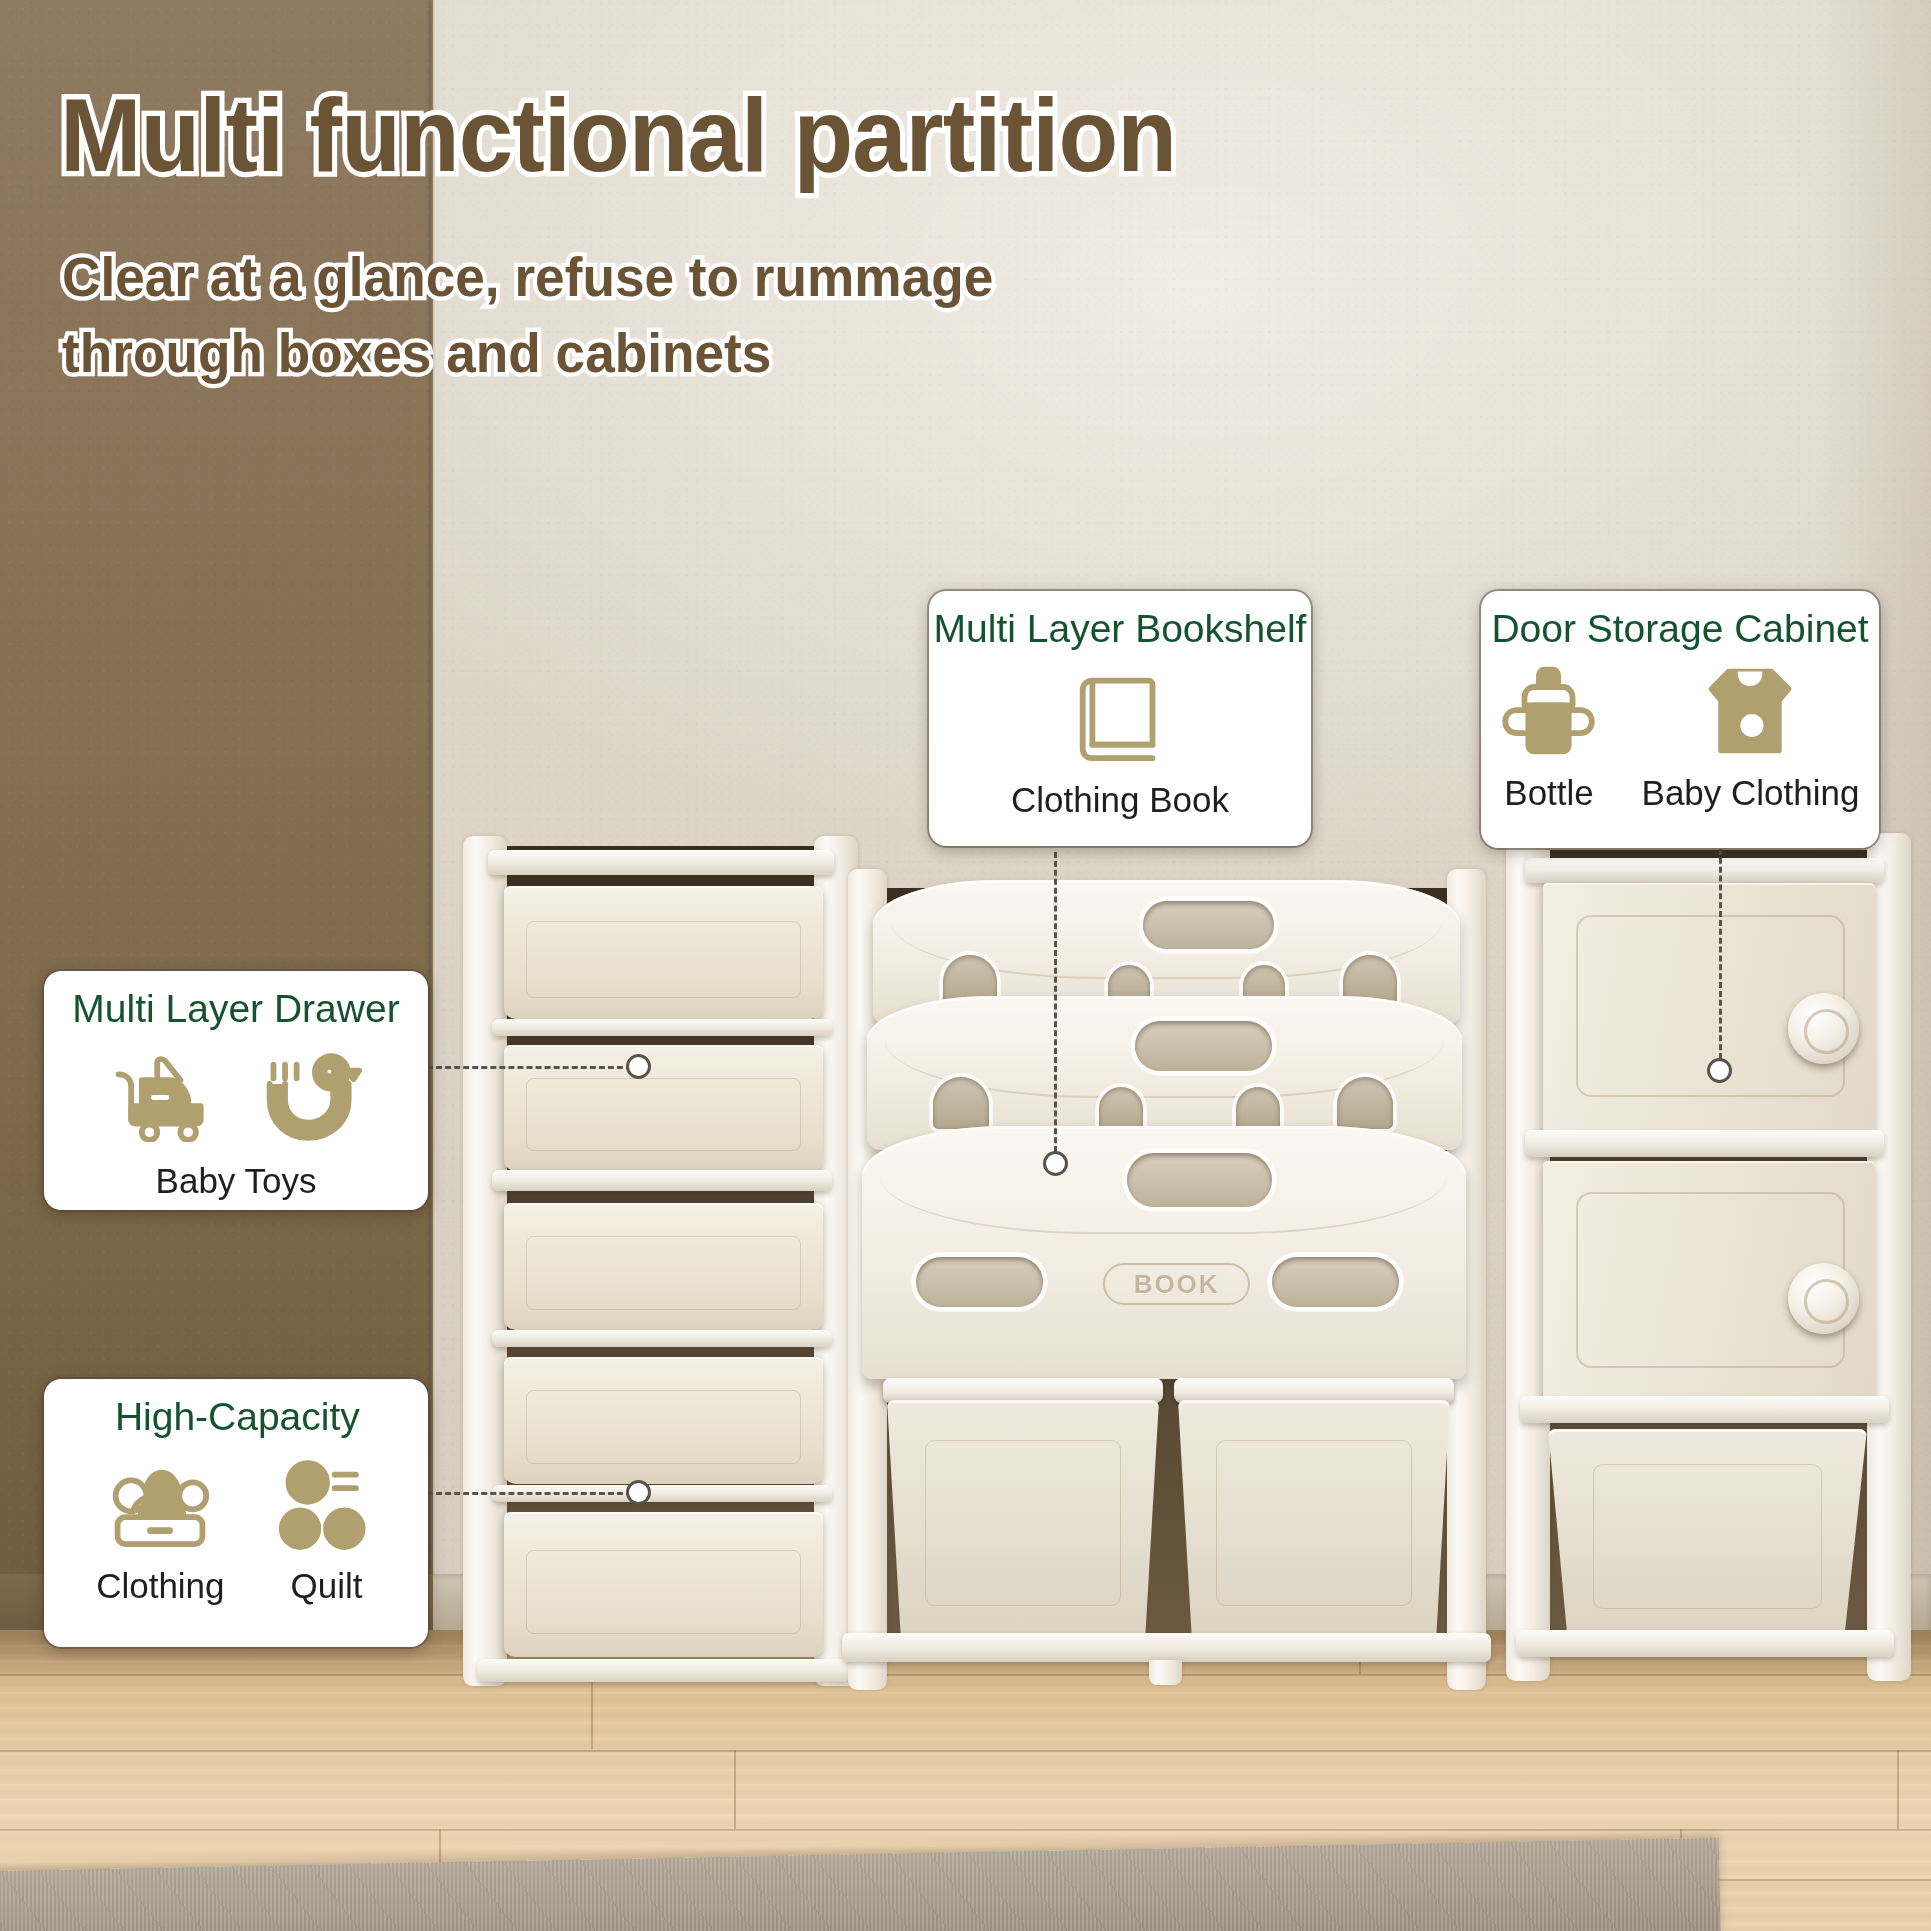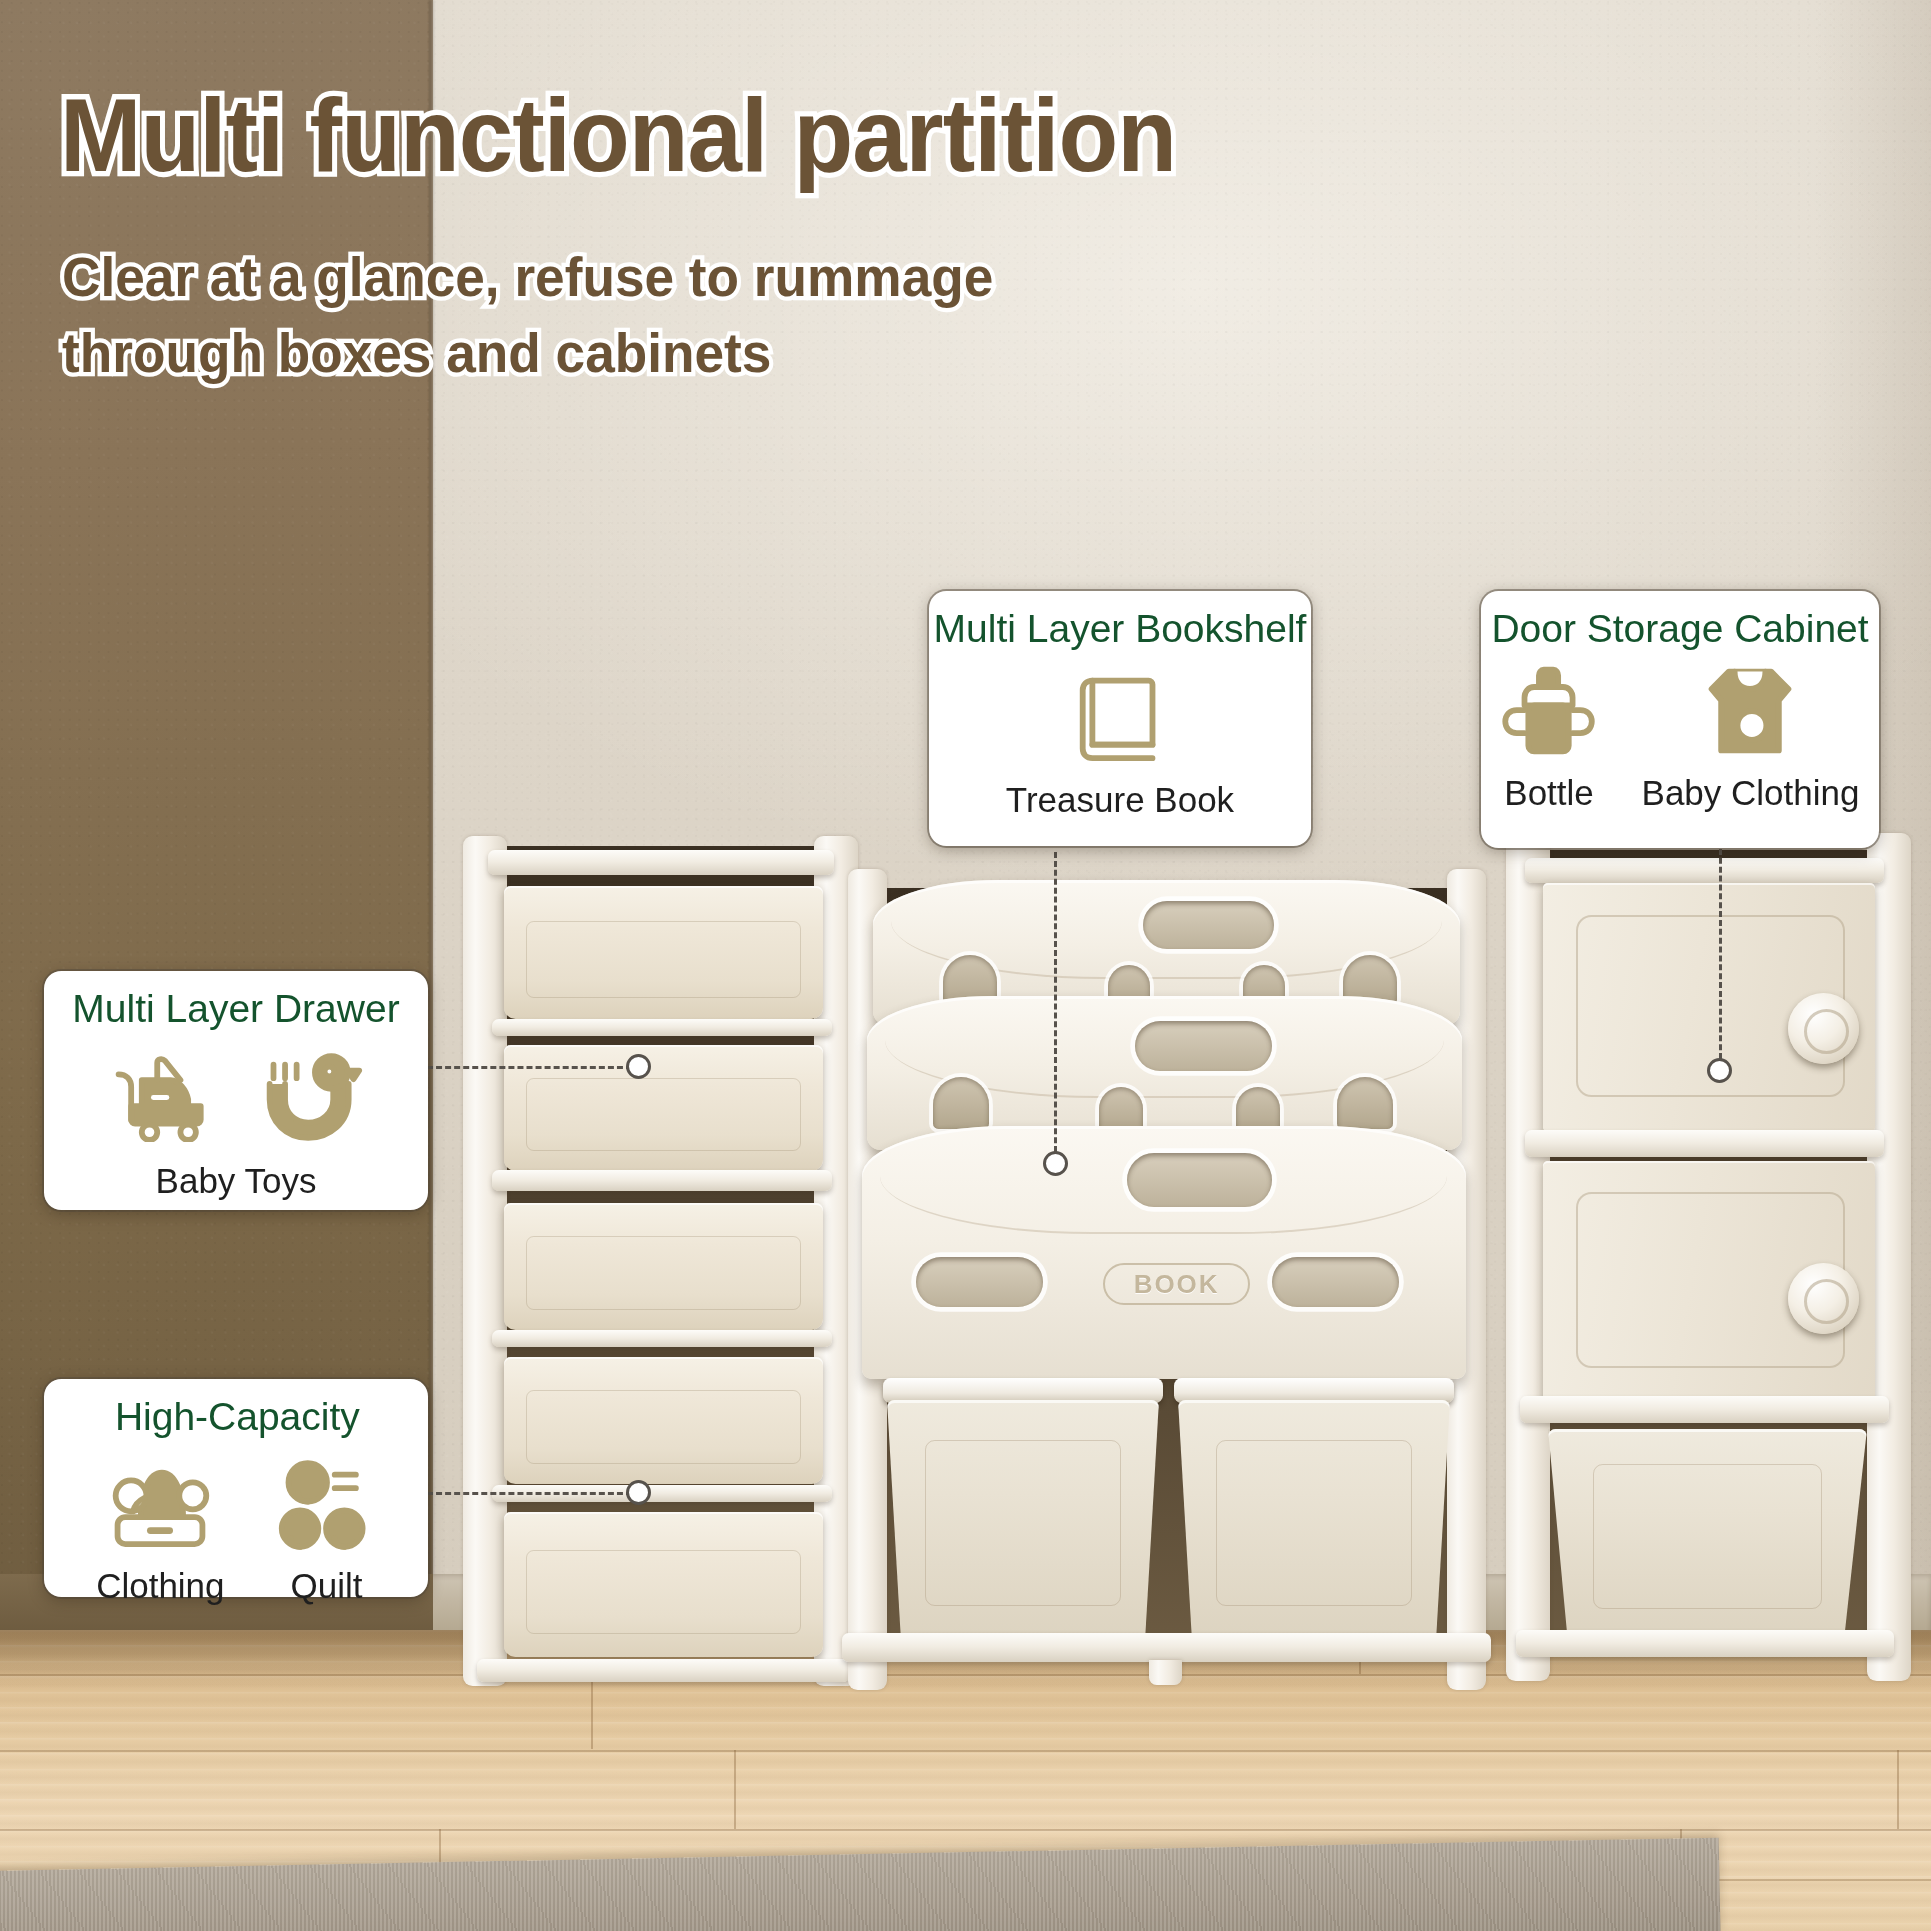--- a/index.html
+++ b/index.html
@@ -393,21 +393,21 @@
               <path d="M14 28v-14M26 28v-14M38 28v-14"></path>
             </g>
           </svg>
         </div>
         <div class="icon-label"></div>
       </div>
     </div>
     <div class="icon-label" style="margin-top:3px;">Baby Toys</div>
   </div>
 
-  <div class="card" style="left:44px; top:1379px; width:384px; height:218px;padding-left:22px;">
+  <div class="card" style="left:44px; top:1379px; width:384px; height:268px;padding-left:22px;">
     <div class="card-title">High-Capacity</div>
     <div class="icon-row" style="gap:50px;">
       <div class="icon-col">
         <div class="icon-box">
           <svg width="108" height="97" viewBox="0 0 112 100" fill="none">
             <g stroke="#b0a070" stroke-width="6" stroke-linecap="round" stroke-linejoin="round">
               <path d="M36 62c0-24 8-46 22-46s22 22 22 46z" fill="#b0a070"></path>
               <circle cx="26" cy="40" r="16" fill="#ffffff"></circle>
               <circle cx="90" cy="40" r="14" fill="#ffffff"></circle>
               <path d="M28 56c2-8 8-12 12-14"></path>
@@ -446,21 +446,21 @@
             <g stroke="#b0a070" stroke-width="6" stroke-linecap="round" stroke-linejoin="round">
               <path d="M20 12h58a4 4 0 0 1 4 4v62H20z"></path>
               <path d="M20 12c-6 0-10 4-10 10v60c0 6 4 10 10 10h62"></path>
               <path d="M20 78h62"></path>
             </g>
           </svg>
         </div>
         <div class="icon-label"></div>
       </div>
     </div>
-    <div class="icon-label" style="margin-top:1.9px;">Treasure Book</div>
+    <div class="icon-label" style="margin-top:1.9px;">Clothing Book</div>
   </div>
 
   <div class="card" style="left:1481px; top:591px; width:398px; height:257px;">
     <div class="card-title">Door Storage Cabinet</div>
     <div class="icon-row" style="gap:44px; margin-top:7.7px;">
       <div class="icon-col">
         <div class="icon-box">
           <svg width="97" height="100" viewBox="0 0 100 104" fill="none">
             <g stroke="#b0a070" stroke-width="6" stroke-linecap="round" stroke-linejoin="round">
               <path d="M44 8h10c3 0 5 3 5 6v12H39V14c0-3 2-6 5-6z" fill="#b0a070"></path>

